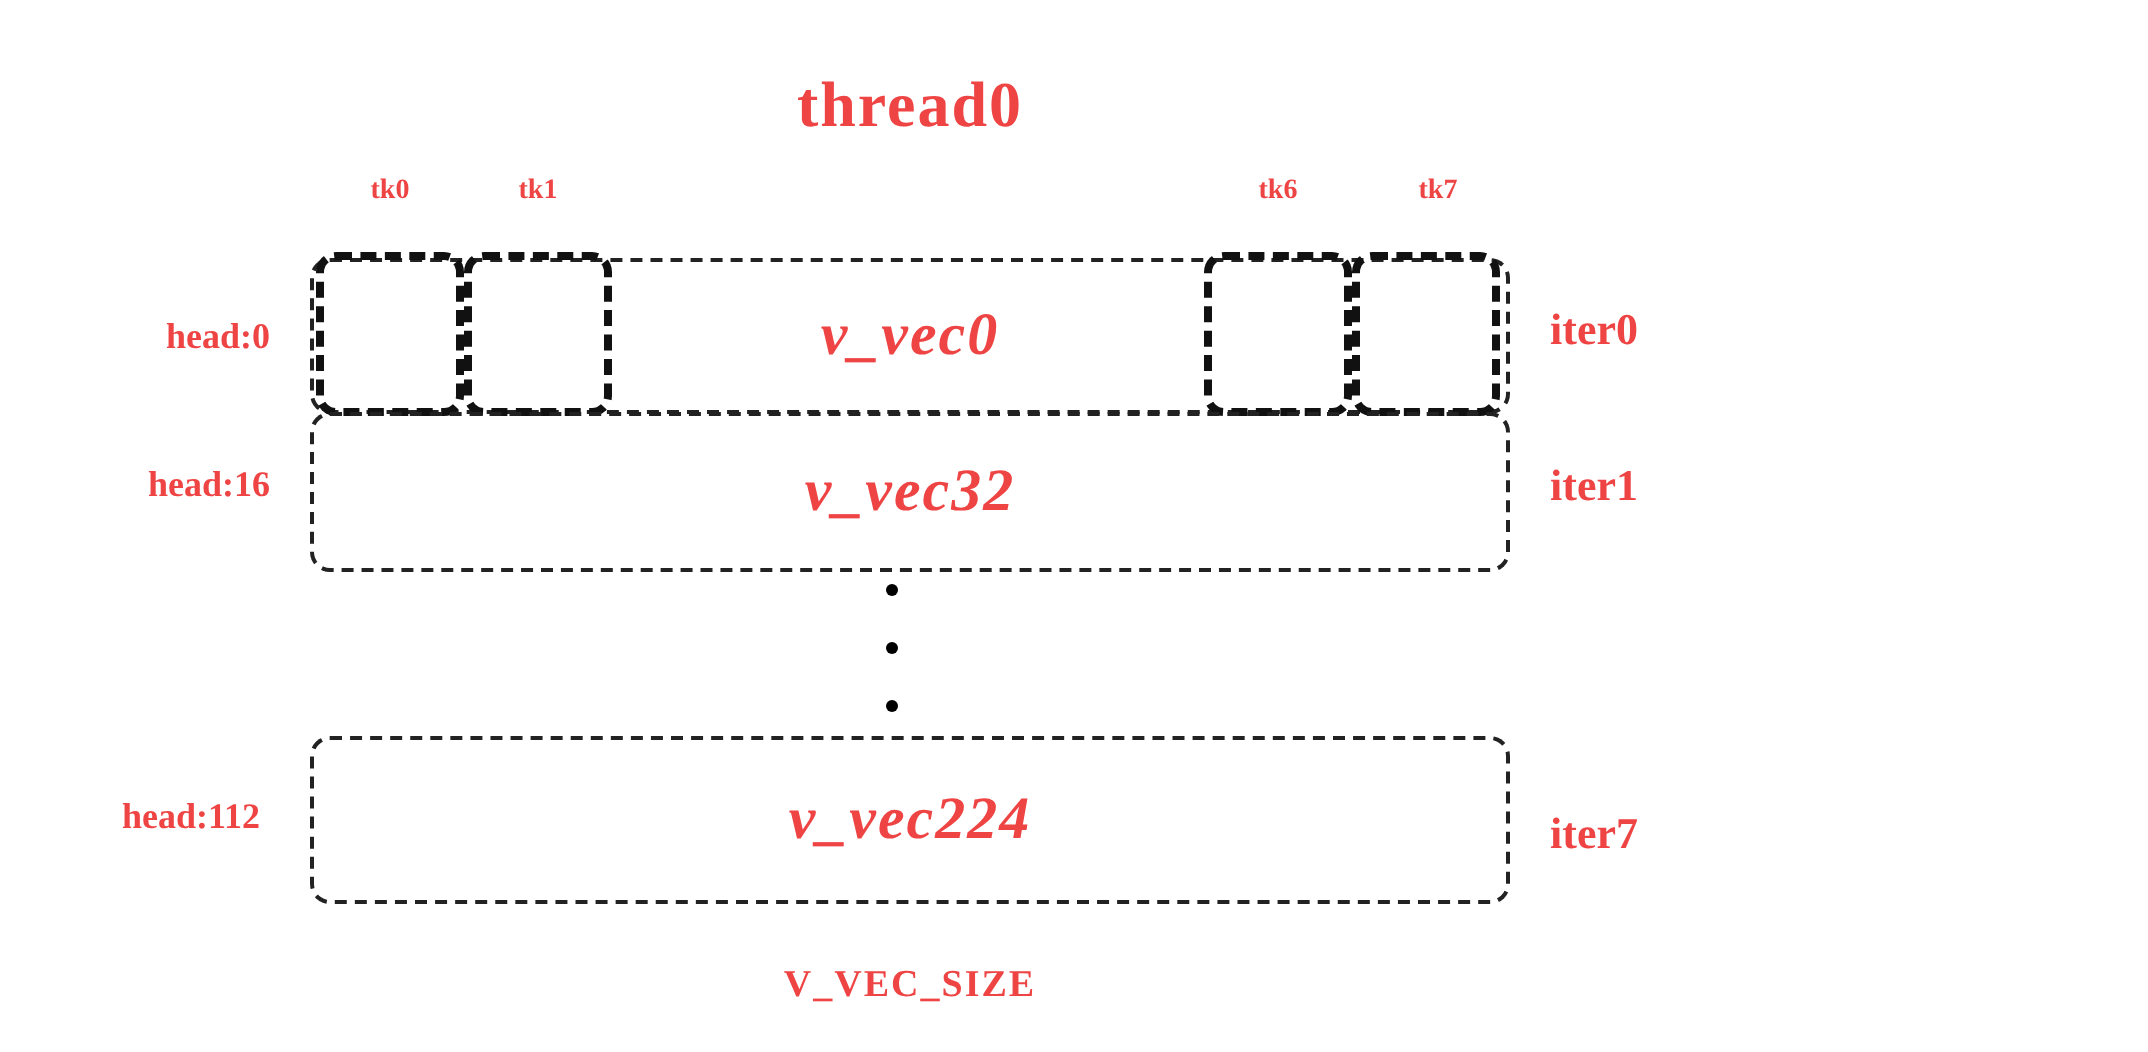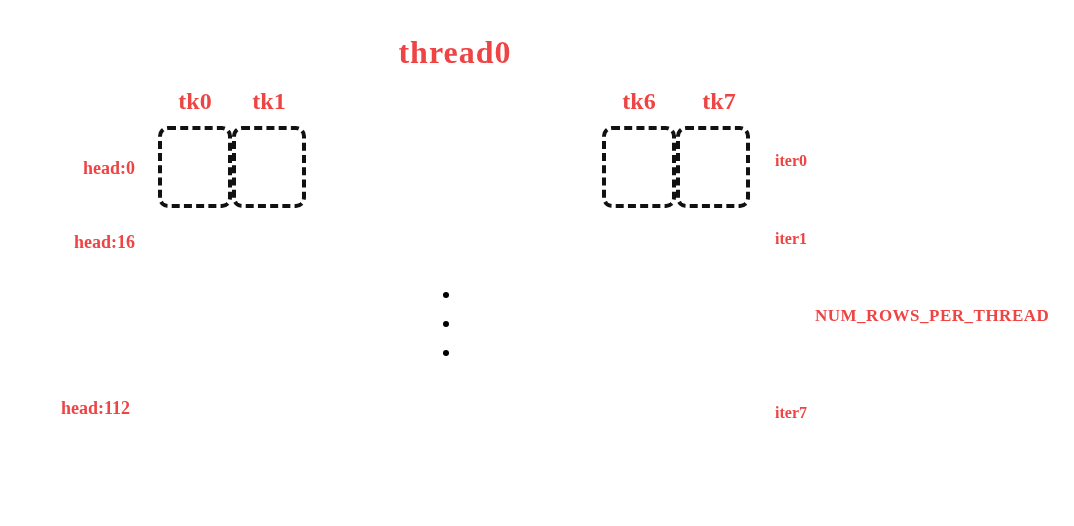--- a/index.html
+++ b/index.html
@@ -23,21 +23,21 @@
     text-align: center;
     font-size: 32px;
     font-weight: bold;
     letter-spacing: 1px;
   }
 
   .tk-label {
     top: 88px;
     width: 72px;
     text-align: center;
-    font-size: 24px;
+    font-size: 14px;
     font-weight: bold;
   }
 
   .row-box {
     left: 155px;
     width: 600px;
     border: 2px dashed #222222;
     border-radius: 10px;
     box-sizing: border-box;
     display: flex;
@@ -69,21 +69,21 @@
     text-align: right;
     font-size: 18px;
     font-weight: bold;
   }
   .head0   { left: -5px;  top: 158px; }
   .head16  { left: -5px;  top: 232px; }
   .head112 { left: -10px; top: 398px; }
 
   .iter-label {
     left: 775px;
-    font-size: 16px;
+    font-size: 22px;
     font-weight: bold;
   }
   .iter0 { top: 152px; }
   .iter1 { top: 230px; text-align: center; }
   .iter7 { top: 404px; }
 
   .num-rows-label {
     left: 815px; top: 306px;
     font-size: 17px;
     font-weight: bold;
@@ -117,37 +117,46 @@
 
 <div class="canvas">
 
   <div class="abs title">thread0</div>
 
   <div class="abs tk-label" style="left:159px;">tk0</div>
   <div class="abs tk-label" style="left:233px;text-align:center;">tk1</div>
   <div class="abs tk-label" style="left:603px;">tk6</div>
   <div class="abs tk-label" style="left:683px;">tk7</div>
 
+  <div class="abs row-box row1">
+    <span class="vec-label">v_vec0</span>
+  </div>
   <div class="abs tk-box" style="left:158px;"></div>
   <div class="abs tk-box" style="left:232px;"></div>
   <div class="abs tk-box" style="left:602px;"></div>
   <div class="abs tk-box" style="left:676px;"></div>
 
+  <div class="abs row-box row2">
+    <span class="vec-label">v_vec32</span>
+  </div>
 
   <div class="abs ellipsis">
     <span class="dot"></span>
       <span class="dot"></span>
       <span class="dot"></span>
   </div>
 
+  <div class="abs row-box row3">
+    <span class="vec-label">v_vec224</span>
+  </div>
 
   <div class="abs head-label head0">head:0</div>
   <div class="abs head-label head16">head:16</div>
   <div class="abs head-label head112">head:112</div>
 
   <div class="abs iter-label iter0">iter0</div>
   <div class="abs iter-label iter1">iter1</div>
   <div class="abs iter-label iter7">iter7</div>
 
-  <div class="abs num-rows-label">NUM_ROWS_PER_THREAD</div>
 
+  <div class="abs vvecsize-label">V_VEC_SIZE</div>
 
 </div>
 
 </body></html>

